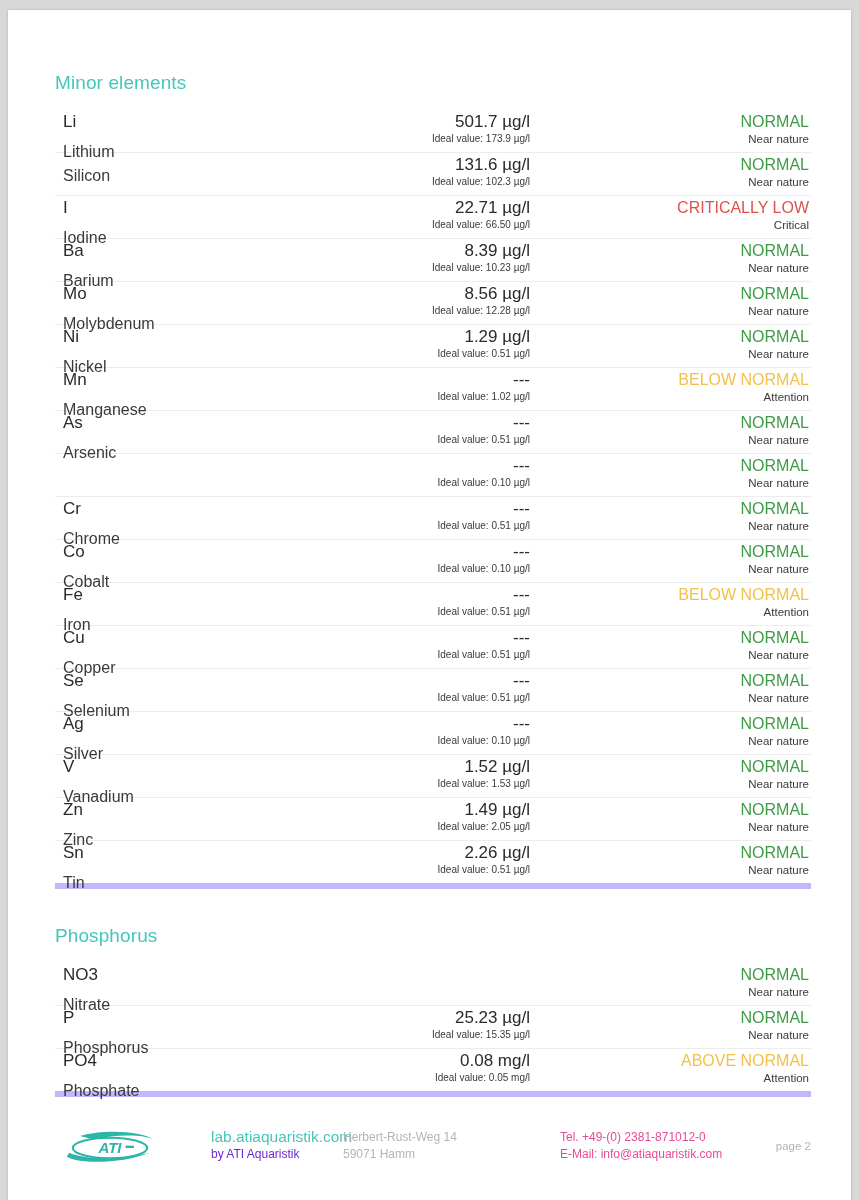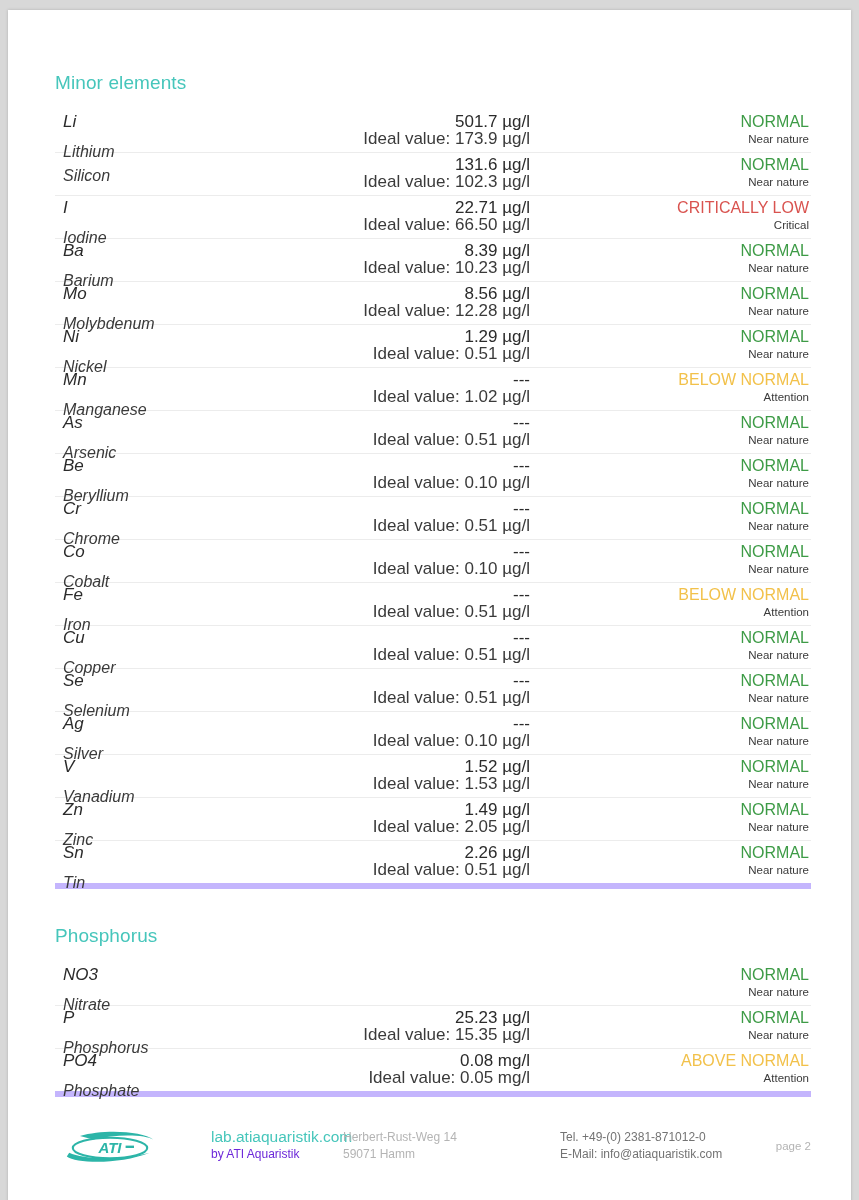--- a/index.html
+++ b/index.html
@@ -50,21 +50,20 @@
     height: 42px;
     border-bottom: 1px solid #ececec;
   }
   .row:last-child { border-bottom: 6px solid #c4b5fd; }
 
   .cell-symbol {
     position: absolute;
     left: 8px;
     top: 2px;
     width: 230px;
-    font-style: italic;
   }
   .symbol {
     font-size: 17px;
     color: #2b2b2b;
     line-height: 19px;
     font-weight: 400;
   }
   .name {
     font-size: 16px;
     color: #3a3a3a;
@@ -78,21 +77,21 @@
     top: 2px;
     width: 235px;
     text-align: right;
   }
   .value {
     font-size: 17px;
     color: #2b2b2b;
     line-height: 19px;
   }
   .ideal {
-    font-size: 17px;
+    font-size: 10px;
     color: #3a3a3a;
     line-height: 14px;
     margin-top: 1px;
   }
 
   .cell-status {
     position: absolute;
     right: 2px;
     top: 2px;
     width: 280px;
@@ -145,21 +144,21 @@
     color: #46c6bb;
     font-size: 15.5px;
     line-height: 19px;
   }
   #f-brand .brand-sub {
     color: #6d28d9;
     font-size: 12px;
     line-height: 16px;
   }
   #f-address { left: 288px; color: #b4b4b4; top: 11px; }
-  #f-contact { left: 505px; color: #737373; top: 11px; }
+  #f-contact { left: 505px; color: #ec4899; top: 11px; }
   #f-page {
     position: absolute;
     right: 14px;
     top: 22px;
     font-size: 11.5px;
     color: #b4b4b4;
   }
 </style>
 </head>
 <body>
@@ -274,24 +273,20 @@
           <div class="cell-value">
             <div class="value">---</div>
             <div class="ideal">Ideal value: 0.51 µg/l</div>
           </div>
           <div class="cell-status">
             <div class="status normal">NORMAL</div>
             <div class="substatus">Near nature</div>
           </div>
         </div>
         <div class="row">
-          <div class="cell-symbol">
-            <div class="symbol">Be</div>
-            <div class="name">Beryllium</div>
-          </div>
           <div class="cell-value">
             <div class="value">---</div>
             <div class="ideal">Ideal value: 0.10 µg/l</div>
           </div>
           <div class="cell-status">
             <div class="status normal">NORMAL</div>
             <div class="substatus">Near nature</div>
           </div>
         </div>
         <div class="row">

